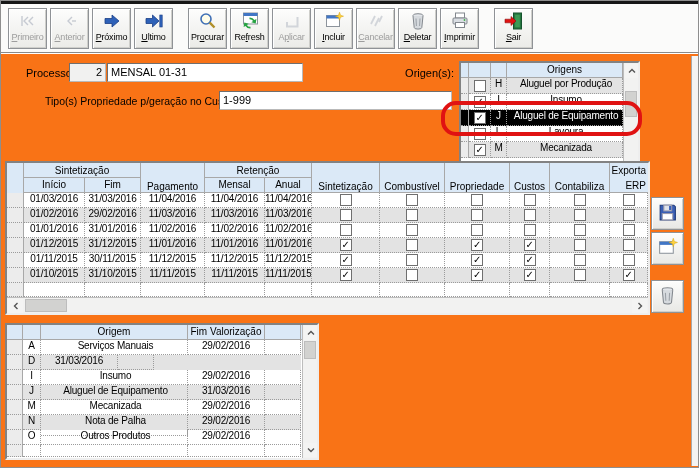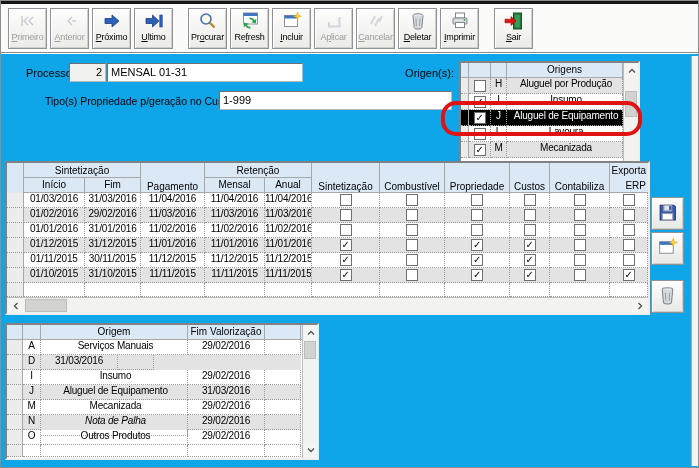--- a/index.html
+++ b/index.html
@@ -1,16 +1,16 @@
 <!DOCTYPE html>
 <html><head>
 <meta charset="utf-8">
 <style>
   html,body{margin:0;padding:0}
-  .window{position:relative;width:699px;height:468px;background:#0ea5e9;
+  .window{position:relative;width:699px;height:468px;background:#f97316;
     font-family:"Liberation Sans",sans-serif;font-size:11px;color:#000;
     overflow:hidden;border:1px solid #8e8e8e;box-sizing:border-box}
   .topline{position:absolute;left:0;top:0;width:100%;height:3px;background:#161616}
 
   
   .toolbar{position:absolute;left:0;top:3px;width:100%;height:49px;background:#fbfbfa;
     border-bottom:1px solid #8a8a8a;box-shadow:0 1px 0 #ffffff;
     display:flex;align-items:flex-start;padding:4px 0 0 7px;box-sizing:border-box}
   .tbtn{width:39px;height:41px;margin-right:3px;background:linear-gradient(#fdfdfc,#ebebe8);
     border:1px solid #8f9296;box-shadow:inset 1px 1px 0 #fff,inset -1px -1px 0 #cfcfcb;
@@ -132,37 +132,37 @@
       <span>
           <svg width="20" height="20" viewBox="0 0 20 20">
             <rect x="3.5" y="2" width="14" height="11" fill="#fff" stroke="#8d949c"></rect>
             <rect x="3.5" y="2" width="14" height="3" fill="#4176c5"></rect>
             <path d="M9.5 6.5 a5.5 5.5 0 0 1 5 2.6 l1.9-1.1 -0.7 4.6 -4.4-1.4 1.8-1.1 a3.8 3.8 0 0 0-3.6-1.9 z" fill="#27a343"></path>
             <path d="M10.5 17.5 a5.5 5.5 0 0 1-5-2.6 l-1.9 1.1 0.7-4.6 4.4 1.4 -1.8 1.1 a3.8 3.8 0 0 0 3.6 1.9 z" fill="#27a343"></path>
           </svg>
         </span>
       <span class="lbl">Re<u>f</u>resh</span>
     </div>
+    <div class="tbtn disabled">
+      <span>
+          <svg width="20" height="20" viewBox="0 0 20 20">
+            <path d="M5 11 V15.5 H15.5 V6" fill="none" stroke="#d2d5da" stroke-width="2"></path>
+          </svg>
+        </span>
+      <span class="lbl">A<u>p</u>licar</span>
+    </div>
     <div class="tbtn">
       <span>
           <svg width="20" height="20" viewBox="0 0 20 20">
             <rect x="2.5" y="4.5" width="13" height="11" fill="#fff" stroke="#8d949c"></rect>
             <rect x="2.5" y="4.5" width="13" height="3" fill="#4176c5"></rect>
             <path d="M15.5 1.2 L16.5 4.2 L19.5 5.2 L16.5 6.2 L15.5 9.2 L14.5 6.2 L11.5 5.2 L14.5 4.2 Z" fill="#ffd23e" stroke="#d9a714" stroke-width="0.5"></path>
           </svg>
         </span>
       <span class="lbl"><u>I</u>ncluir</span>
-    </div>
-    <div class="tbtn disabled">
-      <span>
-          <svg width="20" height="20" viewBox="0 0 20 20">
-            <path d="M5 11 V15.5 H15.5 V6" fill="none" stroke="#d2d5da" stroke-width="2"></path>
-          </svg>
-        </span>
-      <span class="lbl">A<u>p</u>licar</span>
     </div>
     <div class="tbtn disabled">
       <span>
           <svg width="20" height="20" viewBox="0 0 20 20">
             <g stroke="#d2d5da" stroke-width="1.8">
               <line x1="5" y1="13" x2="9" y2="5"></line>
               <line x1="9" y1="15" x2="13" y2="7"></line>
               <line x1="13" y1="11" x2="16" y2="5"></line>
             </g>
           </svg>
@@ -556,21 +556,21 @@
         <div class="g-row" style="width: 294px; height: 15px;">
           <div class="g-cell ind" style="width: 16px; height: 15px;"></div>
           <div class="g-cell" style="width: 18px; height: 15px;">M</div>
           <div class="g-cell leftal" style="width: 147px; height: 15px;">Mecanizada</div>
           <div class="g-cell" style="width: 77px; height: 15px;">29/02/2016</div>
           <div class="g-cell" style="width: 36px; height: 15px;"></div>
         </div>
         <div class="g-row alt" style="width: 294px; height: 15px;">
           <div class="g-cell ind" style="width: 16px; height: 15px;"></div>
           <div class="g-cell" style="width: 18px; height: 15px;">N</div>
-          <div class="g-cell leftal" style="width: 147px; height: 21px; font-style: italic;">Nota de Palha</div>
+          <div class="g-cell leftal" style="width: 147px; height: 21px;">Nota de Palha</div>
           <div class="g-cell" style="width: 77px; height: 15px;">29/02/2016</div>
           <div class="g-cell" style="width: 36px; height: 15px;"></div>
         </div>
         <div class="g-row" style="width: 294px; height: 15px;">
           <div class="g-cell ind" style="width: 16px; height: 15px;"></div>
           <div class="g-cell" style="width: 18px; height: 15px;">O</div>
           <div class="g-cell leftal" style="width: 147px; height: 15px;">Outros Produtos</div>
           <div class="g-cell" style="width: 77px; height: 15px;">29/02/2016</div>
           <div class="g-cell" style="width: 36px; height: 15px;"></div>
         </div>

